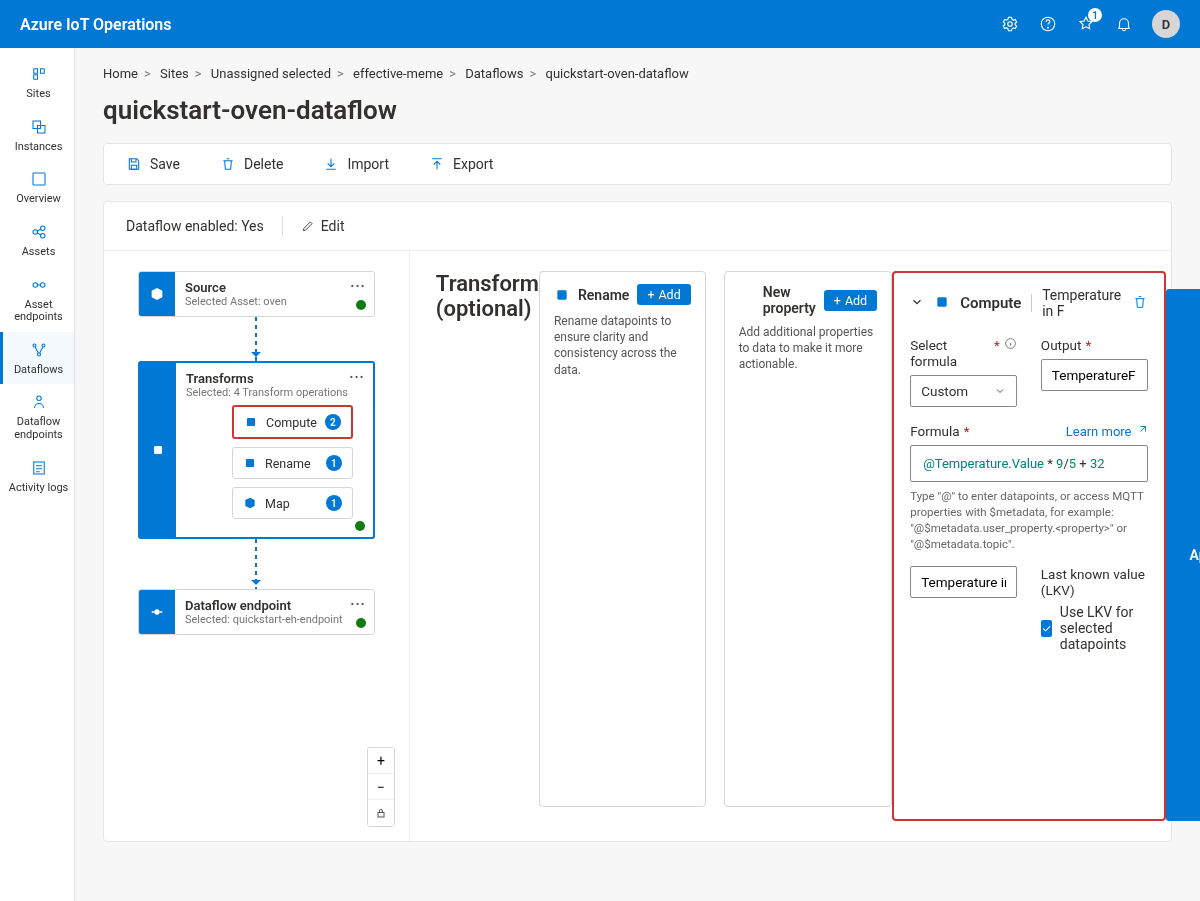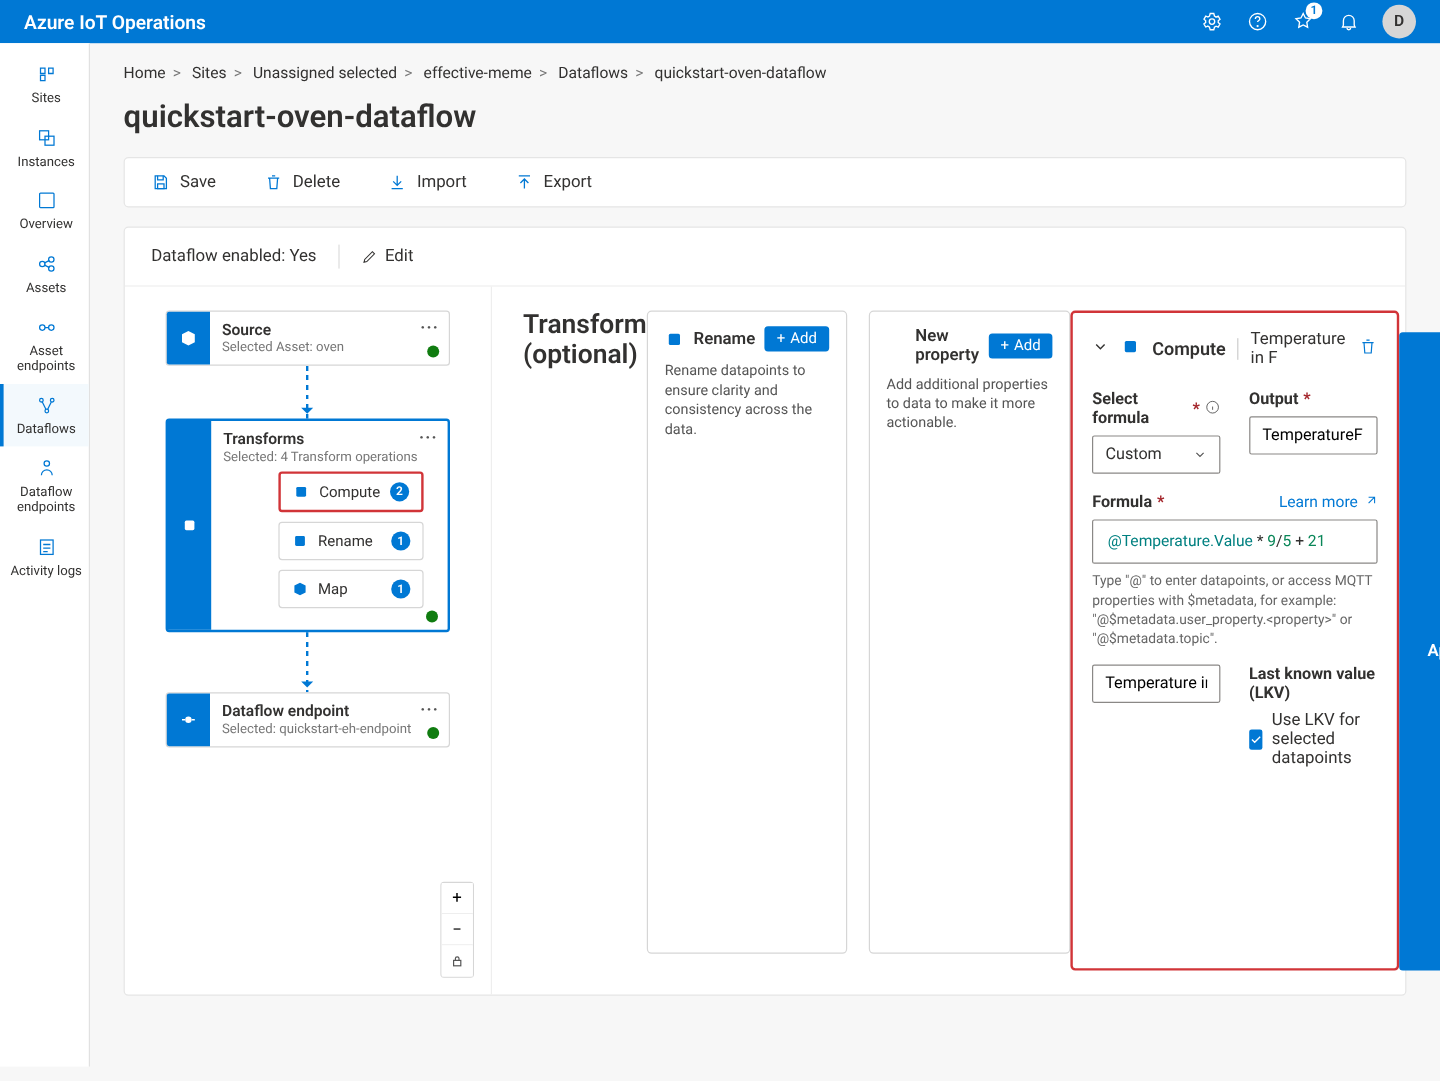--- a/index.html
+++ b/index.html
@@ -1,17 +1,17 @@
 <!DOCTYPE html>
 <html><head>
 <meta charset="utf-8">
 <style>
   *{box-sizing:border-box;margin:0;padding:0;font-family:"Segoe UI",-apple-system,BlinkMacSystemFont,Roboto,sans-serif}
   body{background:#f7f7f7;color:#323130;font-size:14px}
-  .topbar{background:#0078d4;color:#fff;height:36px;display:flex;align-items:center;padding:0 20px;justify-content:space-between}
+  .topbar{background:#0078d4;color:#fff;height:48px;display:flex;align-items:center;padding:0 20px;justify-content:space-between}
   .topbar-title{font-size:16px;font-weight:600}
   .topbar-right{display:flex;align-items:center;gap:18px}
   .topbar-icon{width:20px;height:20px;display:flex;align-items:center;justify-content:center;position:relative;cursor:pointer}
   .topbar-icon svg{width:18px;height:18px;fill:none;stroke:#fff;stroke-width:1.5}
   .notif-badge{position:absolute;top:-6px;right:-6px;background:#fff;color:#0078d4;border-radius:8px;font-size:10px;min-width:14px;height:14px;display:flex;align-items:center;justify-content:center;font-weight:600}
   .avatar{width:28px;height:28px;border-radius:50%;background:#d6d6d6;color:#323130;display:flex;align-items:center;justify-content:center;font-weight:600;font-size:13px;cursor:pointer}
   .layout{display:flex;height:calc(100vh - 48px)}
   .leftnav{width:75px;background:#fff;border-right:1px solid #e1e1e1;display:flex;flex-direction:column;padding-top:8px}
   .leftnav-item{display:flex;flex-direction:column;align-items:center;padding:8px 4px;gap:4px;cursor:pointer;border-left:3px solid transparent;color:#323130;text-align:center}
   .leftnav-item.active{border-left-color:#0078d4;background:#f3f9fd}
@@ -75,21 +75,21 @@
   .compute-head .chev{cursor:pointer}
   .compute-head .chev svg{width:14px;height:14px;stroke:#323130;fill:none;stroke-width:2}
   .compute-head-ico svg{width:16px;height:16px;fill:#0078d4}
   .compute-head-title{font-weight:600;font-size:15px}
   .compute-head-sep{width:1px;height:18px;background:#ccc}
   .compute-head-name{font-size:14px;color:#323130}
   .trash{margin-left:auto;cursor:pointer}
   .trash svg{width:16px;height:16px;stroke:#0078d4;fill:none;stroke-width:1.5}
   .form-row{display:flex;gap:24px;margin-bottom:16px}
   .form-col{flex:1}
-  .field-label{font-size:13.5px;font-weight:700;margin-bottom:6px;display:flex;align-items:center;gap:4px}
+  .field-label{font-size:13.5px;font-weight:400;margin-bottom:6px;display:flex;align-items:flex-start;gap:4px}
   .req{color:#a4262c}
   .info-ico svg{width:13px;height:13px;stroke:#555;fill:none;stroke-width:1.4}
   .input,.select{width:100%;border:1px solid #8a8886;border-radius:2px;padding:7px 10px;font-size:13.5px;background:#fff}
   .select{display:flex;align-items:center;justify-content:space-between;cursor:pointer}
   .select svg{width:12px;height:12px;stroke:#555;fill:none;stroke-width:2}
   .formula-head{display:flex;justify-content:space-between;align-items:center;margin-bottom:6px}
   .learn-more{color:#0078d4;font-size:13px;cursor:pointer;display:flex;align-items:flex-start;gap:4px}
   .learn-more svg{width:12px;height:12px;stroke:#0078d4;fill:none;stroke-width:1.8}
   .formula-box{border:1px solid #8a8886;border-radius:2px;padding:10px 12px;font-family:Consolas,monospace;font-size:13px;background:#fff;margin-bottom:6px}
   .tok-key{color:#008080}
@@ -429,21 +429,21 @@
                   <span>Formula</span> 
                   <span class="req">*</span>
                 </div>
               <div class="learn-more">
                   <span>Learn more</span>
                   <svg viewBox="0 0 24 24">
                     <path d="M9 5h10v10M19 5L9 15"></path>
                   </svg>
                 </div>
             </div>
-            <div class="formula-box"><span class="tok-key">@Temperature.Value</span><span class="tok-op"> * </span><span class="tok-num">9</span><span class="tok-op">/</span><span class="tok-num">5</span><span class="tok-op"> + </span><span class="tok-num">21</span></div>
+            <div class="formula-box"><span class="tok-key">@Temperature.Value</span><span class="tok-op"> * </span><span class="tok-num">9</span><span class="tok-op">/</span><span class="tok-num">5</span><span class="tok-op"> + </span><span class="tok-num">32</span></div>
             <div class="hint">Type "@" to enter datapoints, or access MQTT properties with $metadata, for example: "@$metadata.user_property.&lt;property&gt;" or "@$metadata.topic".</div>
 
             <div class="lkv-row">
               <div class="lkv-col">
                 <input class="input" value="Temperature in F" style="">
               </div>
               <div class="lkv-col">
                 <div class="field-label">
                     <span>Last known value (LKV)</span>
                   </div>

